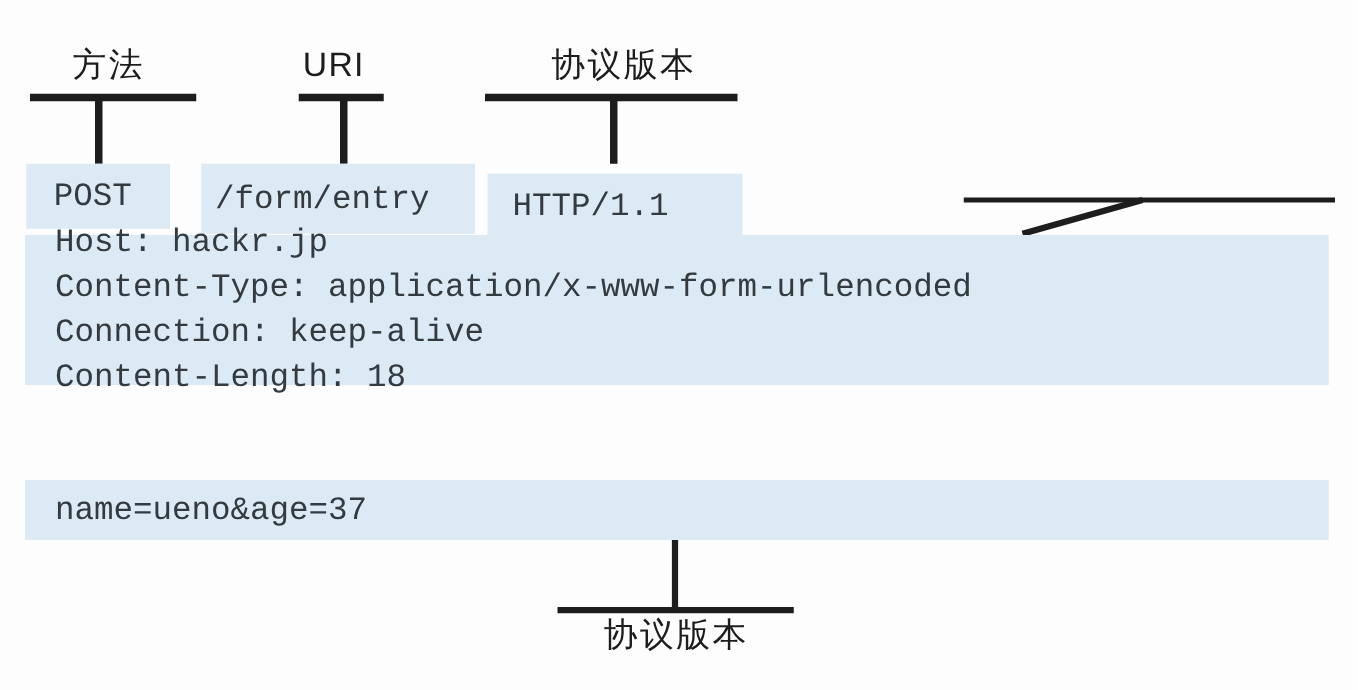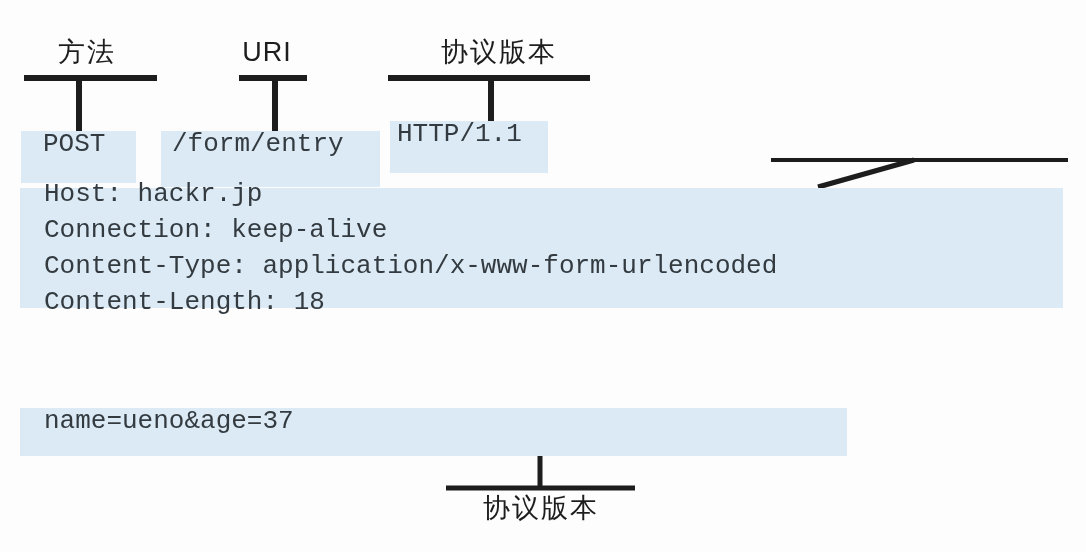--- a/index.html
+++ b/index.html
@@ -29,44 +29,43 @@
     letter-spacing: 2px;
     text-align: center;
     white-space: nowrap;
     line-height: 1.1;
   }
   .blue-box {
     position: absolute;
     background: #dbeaf5;
     box-sizing: border-box;
     display: flex;
-    align-items: flex-start;
+    align-items: center;
   }
   .code {
     font-family: "Liberation Mono", "DejaVu Sans Mono", monospace;
     font-size: 26px;
     color: #333b40;
     white-space: pre;
     line-height: 1.0;
   }
   .row-box-method  { left: 21px;  top: 131px; width: 115px;  height: 52px; padding-left: 22px; }
   .row-box-uri     { left: 161px; top: 131px; width: 219px;  height: 56px; padding-left: 11px; }
-  .row-box-version { left: 390px; top: 121px; width: 158px;  height: 52px; padding-left: 7px; }
+  .row-box-version { left: 390px; top: 139px; width: 204px;  height: 52px; padding-left: 20px; }
   .headers-box {
     left: 20px; top: 188px; width: 1043px; height: 120px;
     flex-direction: column;
     align-items: flex-start;
     justify-content: center;
     padding-left: 24px;
   }
   .headers-box .code { line-height: 36px; }
   .body-box {
-    left: 20px; top: 384px; width: 827px; height: 48px;
+    left: 20px; top: 384px; width: 1043px; height: 48px;
     padding-left: 24px;
-    margin-top: 24px;
   }
   .label-method   { left: 27px;  top: 38px;  width: 120px; }
   .label-uri      { left: 207px; top: 38px;  width: 120px; letter-spacing: 1px; }
   .label-version  { left: 419px; top: 38px;  width: 160px; }
   .label-headers  { left: 807px; top: 112px; width: 200px; }
   .label-body     { left: 466px; top: 494px; width: 150px; }
 </style>
 </head>
 <body>
 
@@ -100,22 +99,22 @@
   </div>
   <div class="blue-box row-box-uri">
     <span class="code">/form/entry</span>
   </div>
   <div class="blue-box row-box-version">
     <span class="code">HTTP/1.1</span>
   </div>
 
   <div class="blue-box headers-box">
     <span class="code">Host: hackr.jp</span>
+    <span class="code">Content-Type: application/x-www-form-urlencoded</span>
     <span class="code">Connection: keep-alive</span>
-    <span class="code">Content-Type: application/x-www-form-urlencoded</span>
     <span class="code">Content-Length: 18</span>
   </div>
 
   <div class="blue-box body-box">
     <span class="code">name=ueno&amp;age=37</span>
   </div>
 
 </div>
 
 </body></html>

